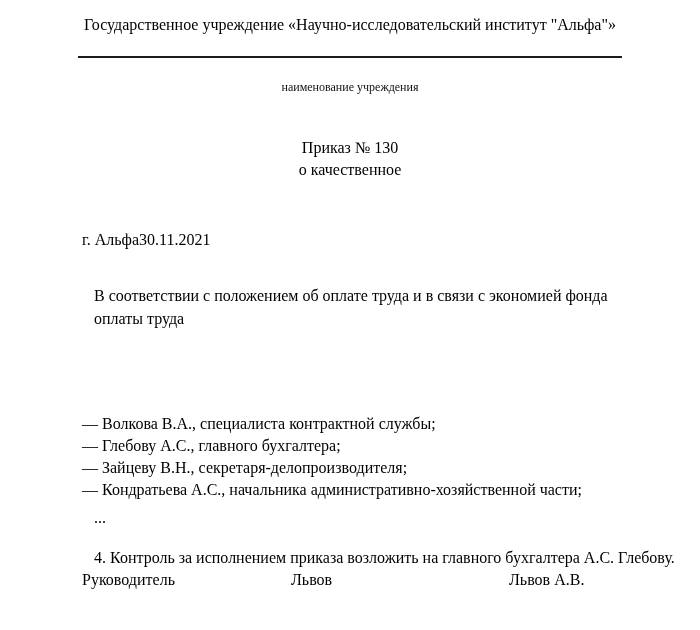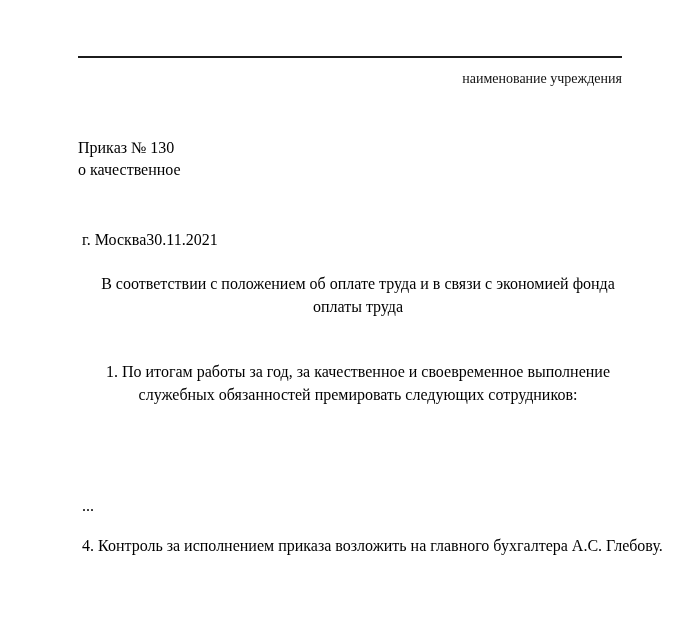--- a/index.html
+++ b/index.html
@@ -30,40 +30,41 @@
     left: 78px;
     top: 56px;
     width: 544px;
     height: 0;
     border: none;
     border-top: 2px solid #1c1c1c;
     margin: 0;
   }
   .caption {
     left: 78px;
-    top: 71px;
+    top: 80px;
     width: 544px;
-    text-align: right;
-    font-size: 14px;
+    text-align: center;
+    font-size: 12px;
     color: #111111;
   }
   .title-block {
     left: 78px;
     top: 137px;
     width: 544px;
+    text-align: center;
     line-height: 22px;
   }
   .meta-row {
     left: 82px;
     top: 231px;
     white-space: nowrap;
   }
   .meta-row .date { }
 
-  .para { margin: 0; text-align: center; }
+  .para { margin: 12px; }
   .intro {
     left: 82px;
     top: 272px;
     width: 552px;
     line-height: 23px;
   }
   .decree {
     left: 82px;
     top: 329px;
   }
@@ -97,39 +98,50 @@
   .sig-pos { position: absolute; left: 0; }
   .sig-name { position: absolute; left: 209px; }
   .sig-full { position: absolute; left: 427px; }
 </style>
 </head>
 <body>
 
 <div class="page">
 
   <div class="abs header-block">
+    <div>Государственное учреждение «Научно-исследовательский институт "Альфа"»</div>
   </div>
 
   <hr class="abs header-rule">
 
   <div class="abs caption">наименование учреждения</div>
 
   <div class="abs title-block">
     <div>Приказ № 130</div>
     <div>о качественное</div>
   </div>
 
   <div class="abs meta-row">
-    <span>г. Москва</span><span class="date">30.11.2021</span>
+    <span>г. Альфа</span><span class="date">30.11.2021</span>
   </div>
 
   <p class="abs para intro">В соответствии с положением об оплате труда и в связи с экономией фонда оплаты труда</p>
 
 
-  <p class="abs para item1">1. По итогам работы за год, за качественное и своевременное выполнение служебных обязанностей премировать следующих сотрудников:</p>
 
+  <div class="abs employee-list">
+    <div class="employee">— Волкова В.А., специалиста контрактной службы;</div>
+    <div class="employee">— Глебову А.С., главного бухгалтера;</div>
+    <div class="employee">— Зайцеву В.Н., секретаря-делопроизводителя;</div>
+    <div class="employee">— Кондратьева А.С., начальника административно-хозяйственной части;</div>
+  </div>
 
   <p class="abs para ellipsis">...</p>
 
   <p class="abs para item2">4. Контроль за исполнением приказа возложить на главного бухгалтера А.С. Глебову.</p>
 
+  <div class="abs signature-row">
+    <span class="sig-pos">Руководитель</span>
+    <span class="sig-name">Львов</span>
+    <span class="sig-full">Львов А.В.</span>
+  </div>
 
 </div>
 
 </body></html>

